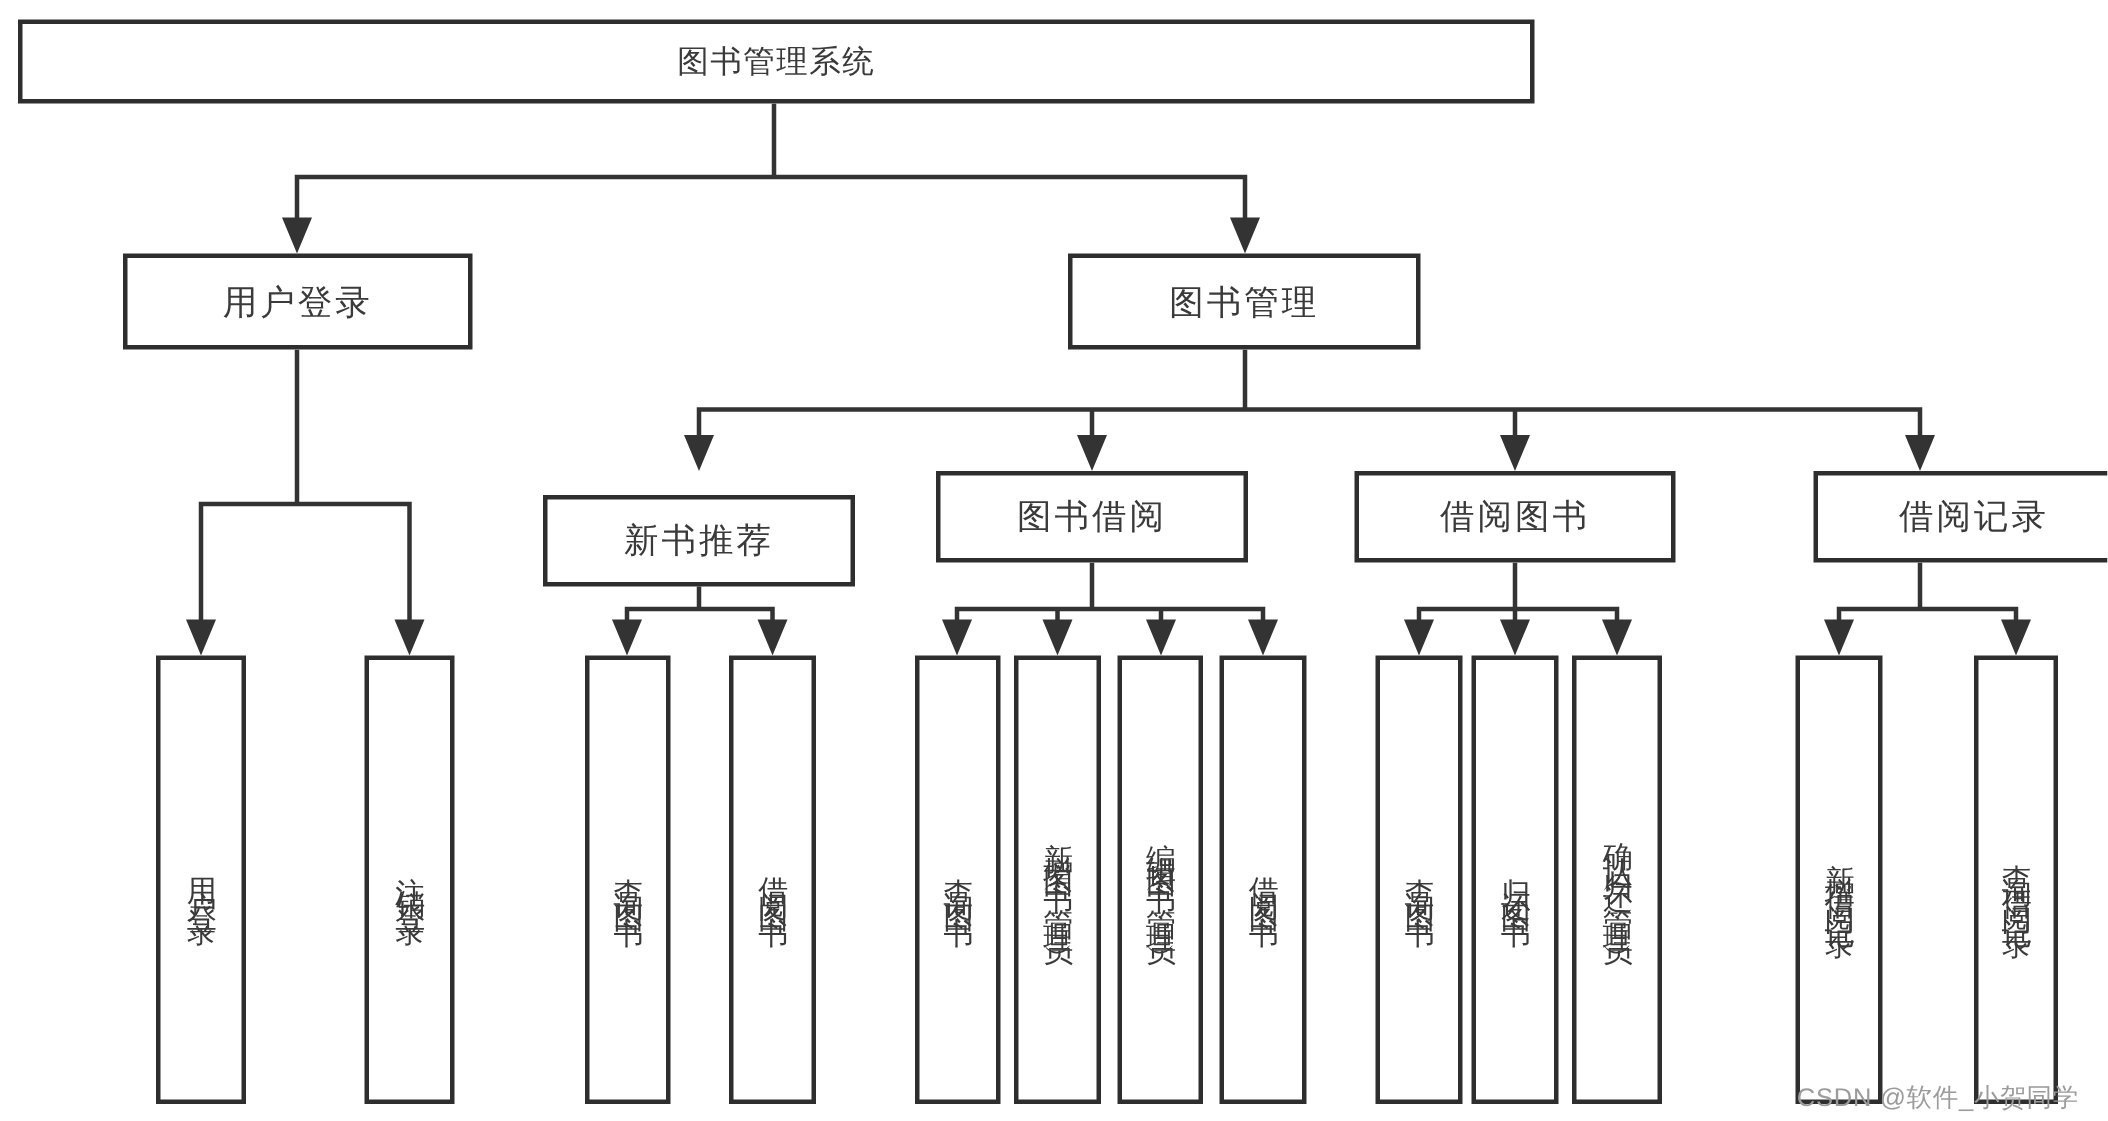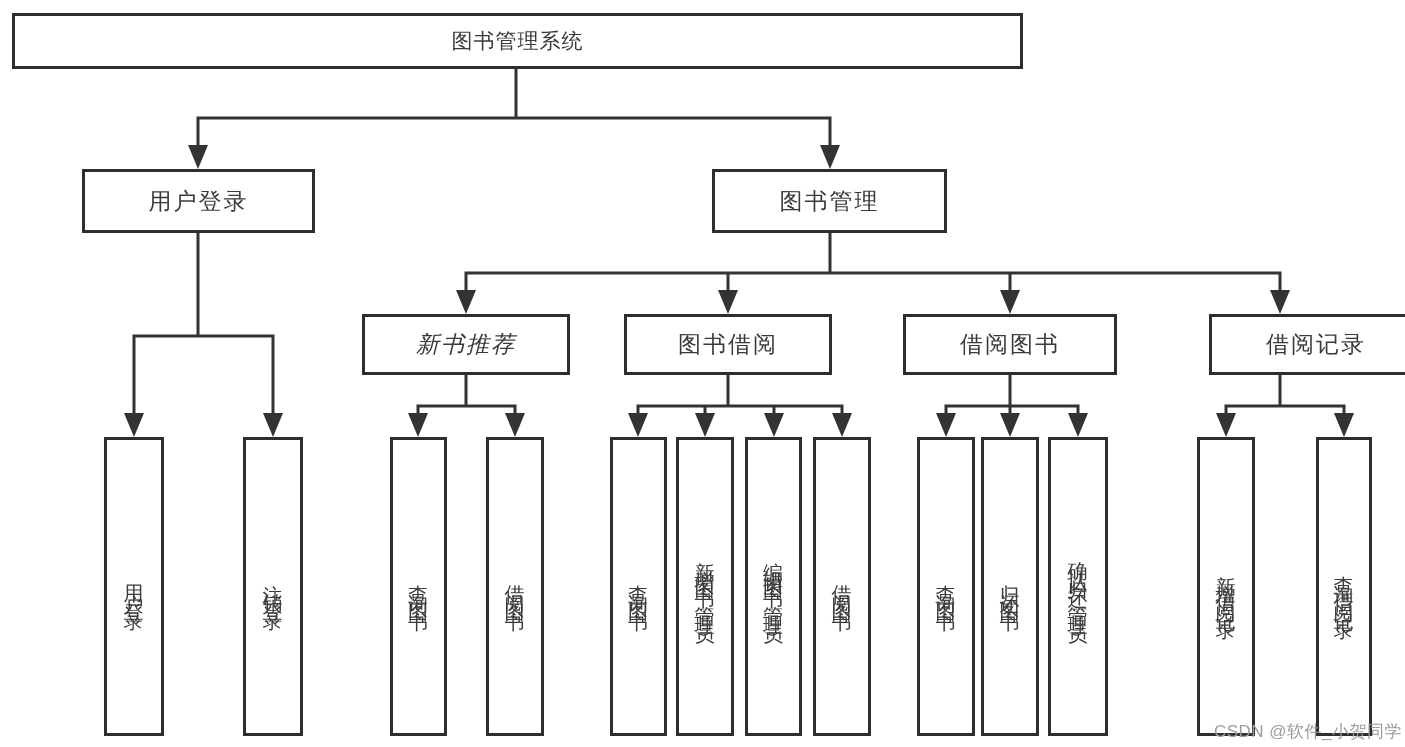--- a/index.html
+++ b/index.html
@@ -55,33 +55,33 @@
     writing-mode: vertical-rl;
     text-orientation: mixed;
     font-size: 20px;
     letter-spacing: 9px;
     line-height: 1;
     color: #3a3a3a;
     white-space: nowrap;
   }
   .watermark {
     position: absolute;
-    right: 3px;
+    right: 19px;
     bottom: 4px;
     font-size: 17px;
     color: #9b9b9b;
     letter-spacing: 0.5px;
     white-space: nowrap;
     z-index: 5;
   }
   
   #box-root          { left: 12px;   top: 13px;  width: 1011px; height: 56px; }
   #box-user-login    { left: 82px;   top: 169px; width: 233px;  height: 64px; }
   #box-book-mgmt     { left: 712px;  top: 169px; width: 235px;  height: 64px; }
-  #box-new-book-rec  { left: 362px;  top: 314px; width: 208px;  height: 61px; font-style: italic; }
+  #box-new-book-rec  { left: 362px;  top: 330px; width: 208px;  height: 61px; }
   #box-book-borrow   { left: 624px;  top: 314px; width: 208px;  height: 61px; text-align: center; }
   #box-current-borrow{ left: 903px;  top: 314px; width: 214px;  height: 61px; }
   #box-borrow-record { left: 1209px; top: 314px; width: 214px;  height: 61px; }
   #leaf-user-login   { left: 104px;  top: 437px; width: 60px; height: 299px; }
   #leaf-logout       { left: 243px;  top: 437px; width: 60px; height: 299px; }
   #leaf-nb-query     { left: 390px;  top: 437px; width: 57px; height: 299px; }
   #leaf-nb-borrow    { left: 486px;  top: 437px; width: 58px; height: 299px; }
   #leaf-bb-query     { left: 610px;  top: 437px; width: 57px; height: 299px; }
   #leaf-bb-add       { left: 676px;  top: 437px; width: 58px; height: 299px; }
   #leaf-bb-edit      { left: 745px;  top: 437px; width: 57px; height: 299px; }

